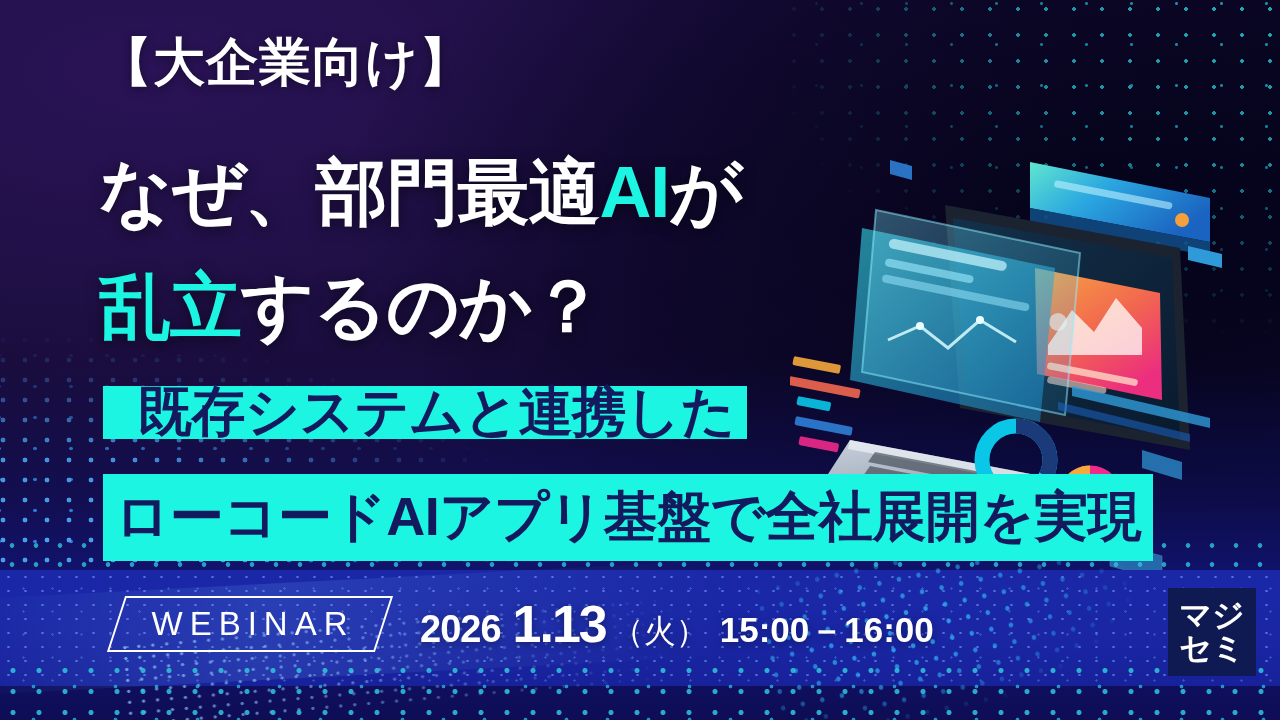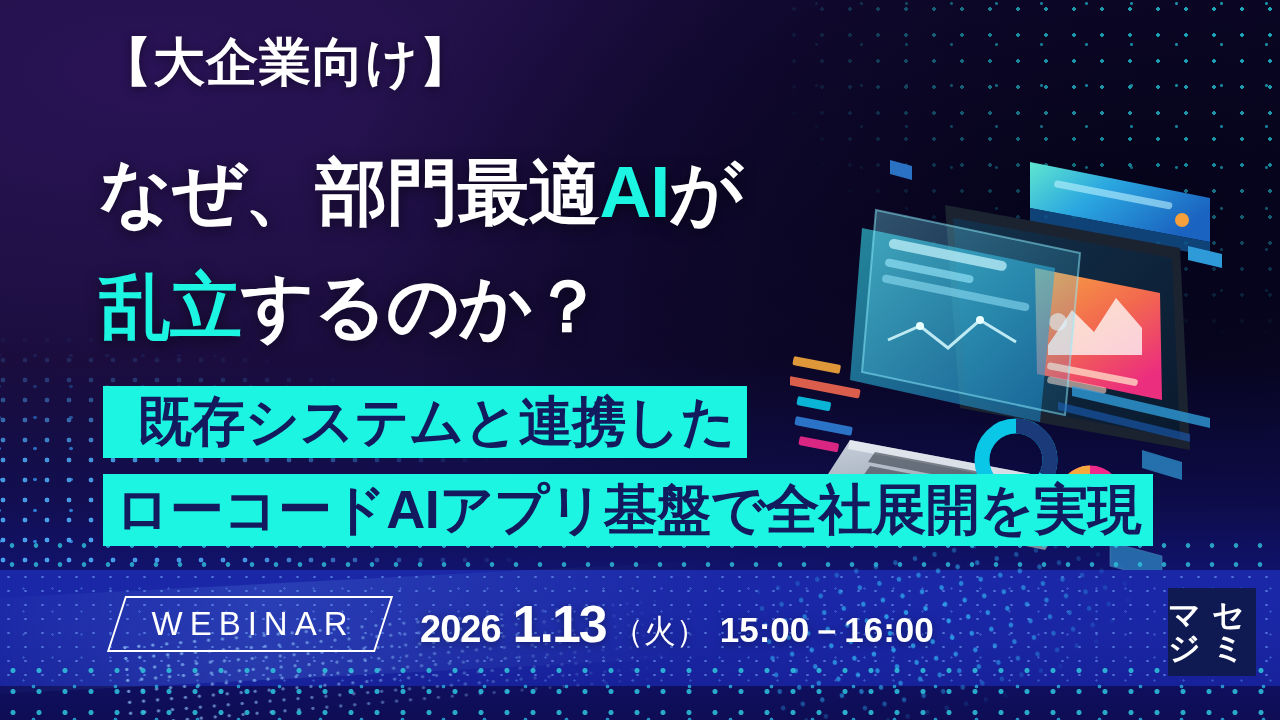--- a/index.html
+++ b/index.html
@@ -129,22 +129,22 @@
   .h1 .cy{ color:#1cf5e2; }
 
   .subbar{
     position:absolute; left:103px;
     background:#1bf5e1;
     display:flex; align-items:center;
     padding:0 12px;
     color:#141a5e; font-weight:900; letter-spacing:-.5px;
     white-space:nowrap;
   }
-  .subbar.b1{ top:386px; height:72px; font-size:54px;padding-left:35px; }
-  .subbar.b2{ top:474px; height:72px; font-size:54px; }
+  .subbar.b1{ top:386px; height:53px; font-size:54px;padding-left:35px; }
+  .subbar.b2{ top:474px; height:87px; font-size:54px; }
 
   
   .webinar-wrap{
     position:absolute; left:116px; top:596px;
     width:268px; height:56px;
   }
   .webinar-box{
     position:absolute; inset:0;
     border:2px solid #ffffff;
     transform:skewX(-18deg);
@@ -164,21 +164,21 @@
   }
   .dt-year{ font-size:38px; font-weight:700; letter-spacing:-1px;text-align:center; }
   .dt-day{ font-size:52px; font-weight:700; letter-spacing:-2px; margin-left:12px; }
   .dt-dow{ font-size:32px; font-weight:400; margin-left:6px; }
   .dt-time{ font-size:35px; font-weight:700; margin-left:12px; letter-spacing:0px; }
 
   .logo{
     position:absolute; left:1168px; top:588px;
     width:88px; height:88px;
     background:#101a52;
-    display:flex; flex-direction:row;
+    display:flex; flex-direction:column;
     align-items:center; justify-content:center;
     line-height:1.02;
   }
   .logo span{
     color:#fff; font-size:32px; font-weight:900; letter-spacing:0px;
   }
 </style>
 </head>
 <body>
 

